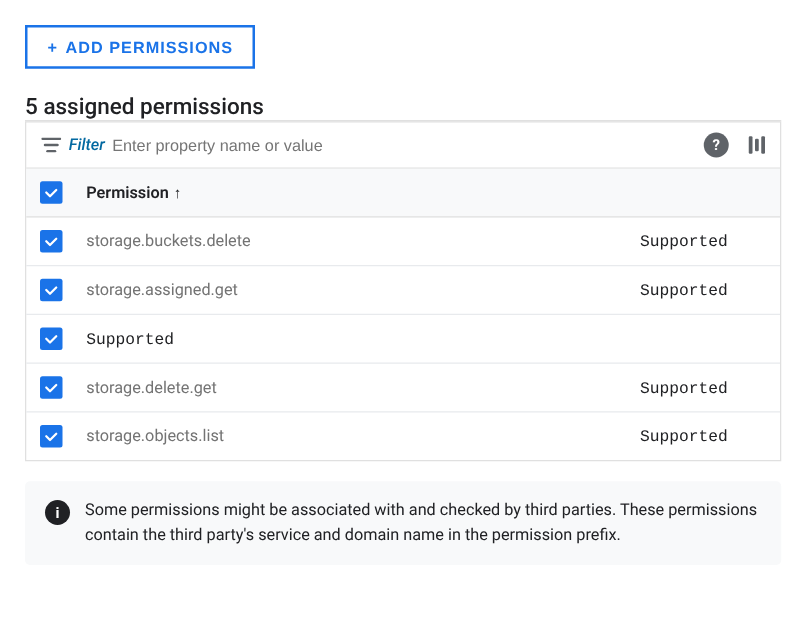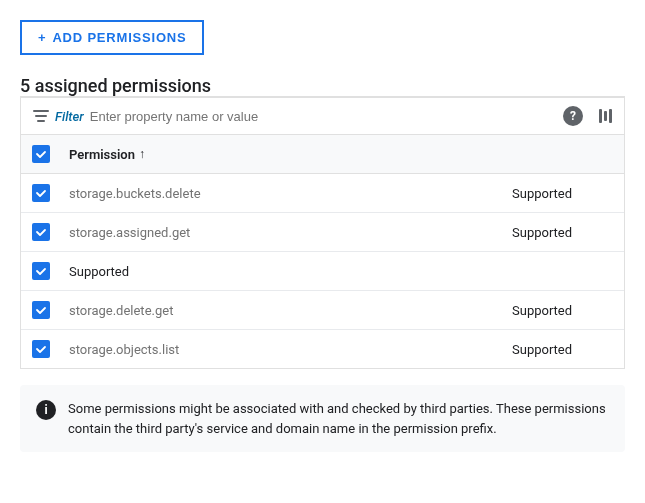--- a/index.html
+++ b/index.html
@@ -153,20 +153,21 @@
       cursor: pointer;
     }
 
     .checkbox-checked svg {
       width: 12px;
       height: 12px;
     }
 
     .status-cell {
       color: #202124;
+      font-family: Liberation Mono, monospace;
     }
 
     .info-box {
       margin-top: 16px;
       background: #f8f9fa;
       border-radius: 4px;
       padding: 14px 16px;
       display: flex;
       gap: 12px;
       align-items: flex-start;

